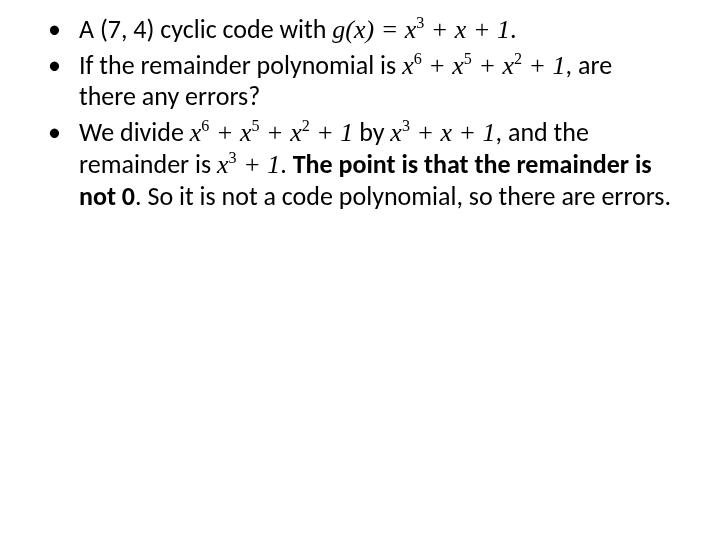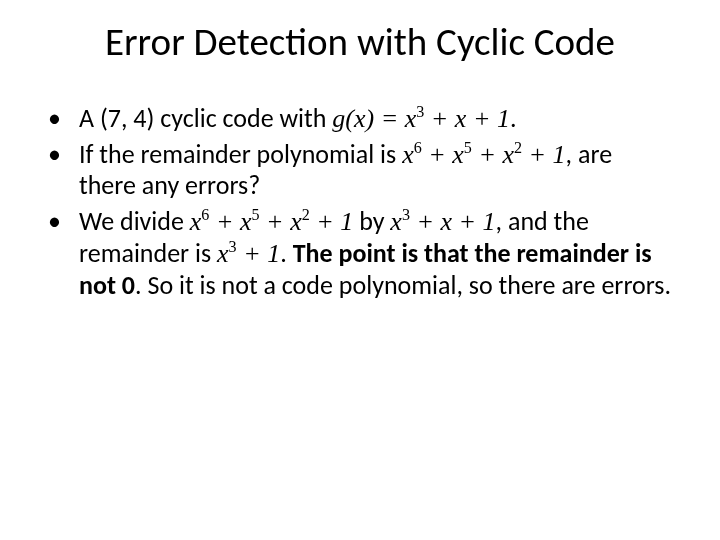--- a/index.html
+++ b/index.html
@@ -12,21 +12,20 @@
   .bullet .content { flex: 1; margin-left: 11px; }
   .math-i { font-family: "Times New Roman", Times, serif; font-style: italic; }
   .math-r { font-family: "Times New Roman", Times, serif; font-style: normal; }
   sup { font-size: 0.62em; vertical-align: super; line-height: 0; }
   .b { font-weight: 700; }
 </style>
 </head>
 <body>
 
 <div class="slide">
-  <h1 class="title">Error Detection with Cyclic Code</h1>
 
   <div class="body">
 
     <div class="bullet">
       <div class="dot">•</div>
       <div class="content">
         <span>A (7, 4) cyclic code with </span><span class="math-i">g(x) = x</span><sup class="math-r">3</sup><span class="math-i"> + x + 1</span><span>.</span>
       </div>
     </div>
 

